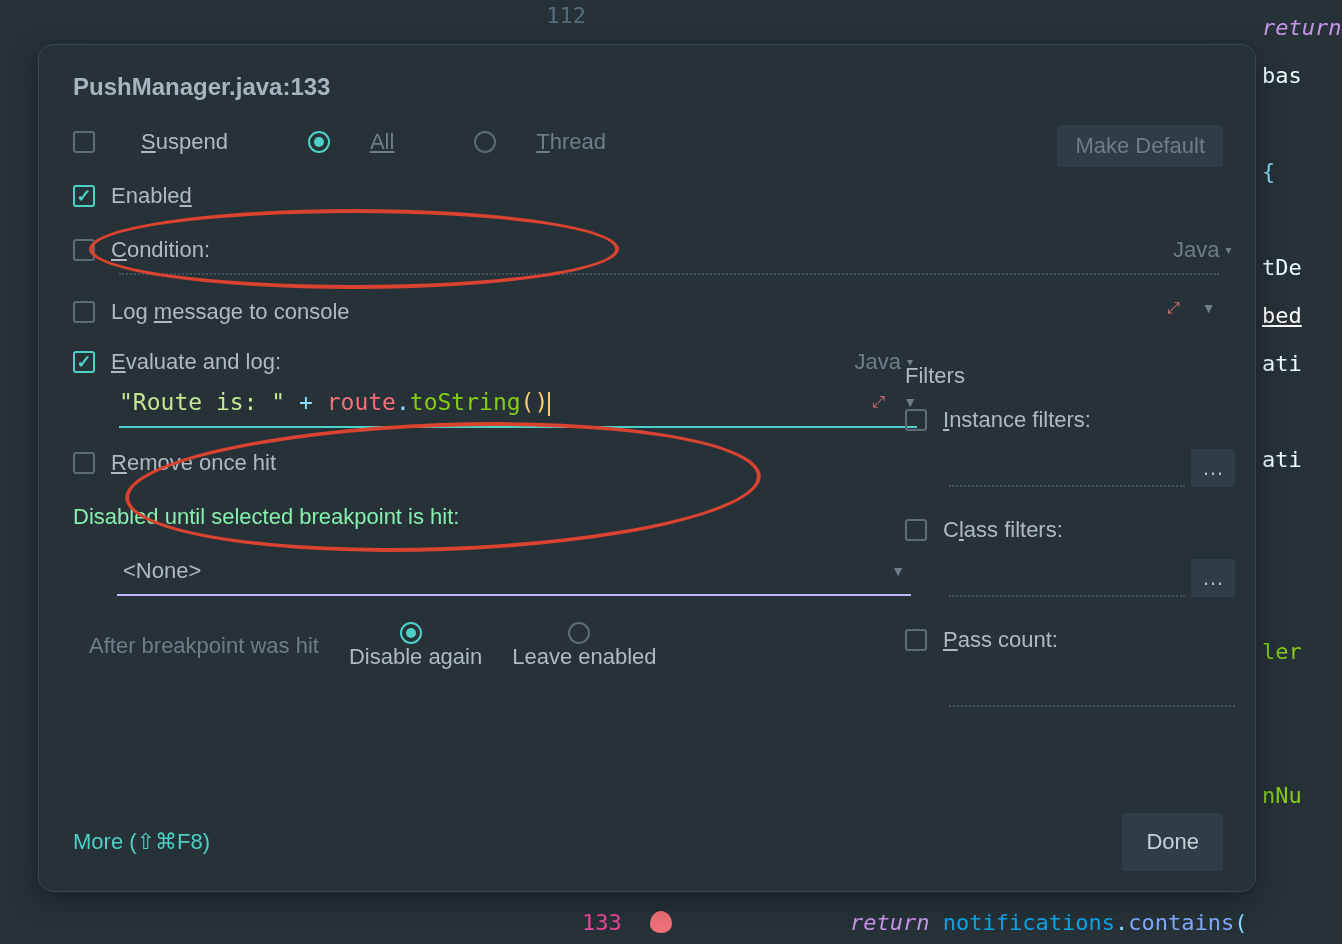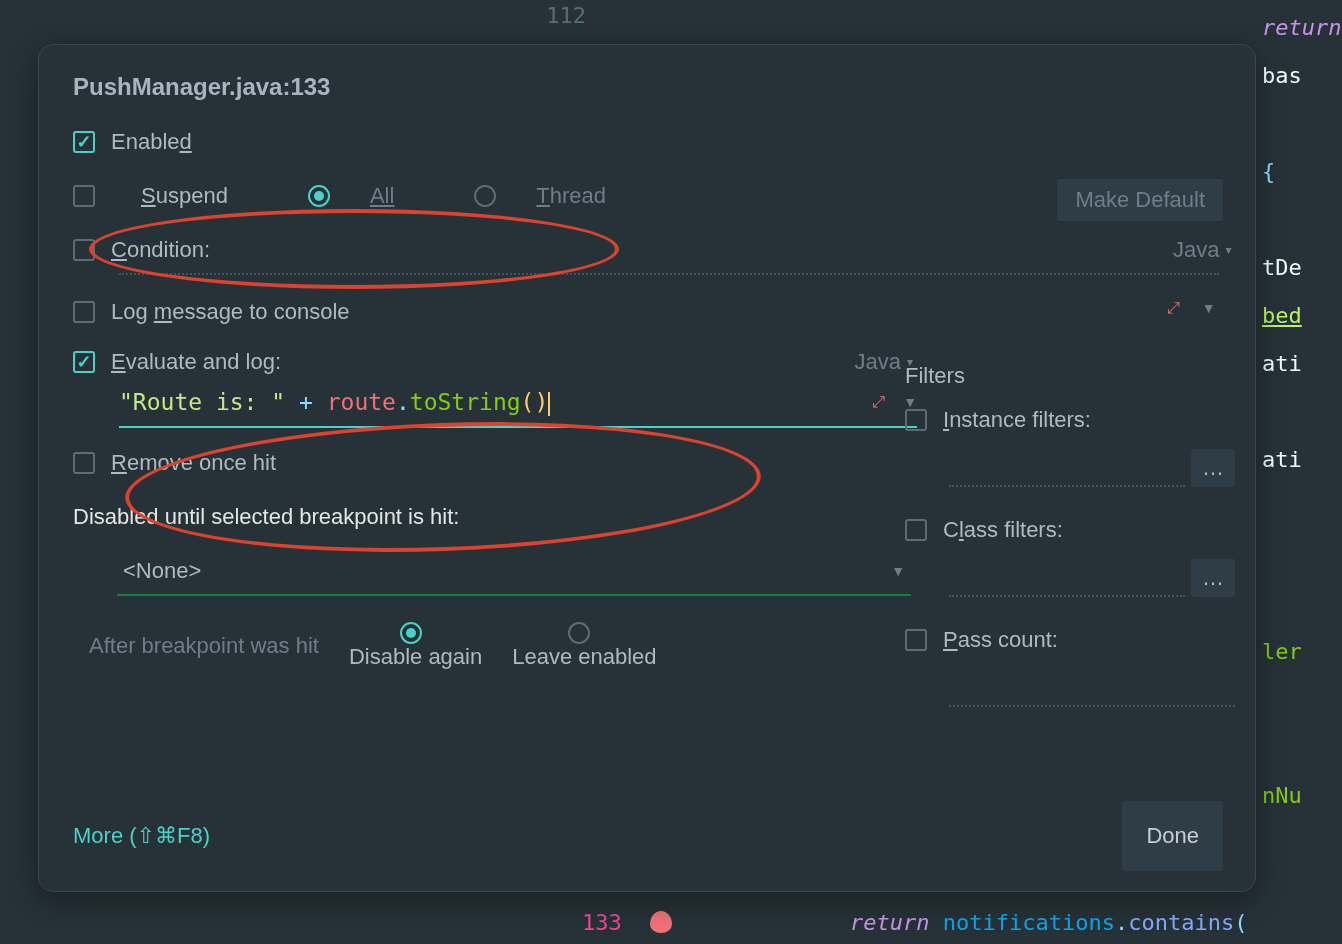--- a/index.html
+++ b/index.html
@@ -44,21 +44,21 @@
     font-size: 22px;
     line-height: 48px;
     color: #b0bec5;
     overflow: hidden;
     padding-top: 4px;
   }
   .code-right .kw { color: #c792ea; font-style: italic; }
   .code-right .id { color: #eeffff; }
   .code-right .ty { color: #84cc16; }
   .code-right .punc { color: #89ddff; }
-  .code-right .link { color: #bef264; text-decoration: underline; }
+  .code-right .link { color: #ffffff; text-decoration: underline; }
   .code-right .line { white-space: nowrap; }
 
   .bottom-strip {
     position: absolute;
     bottom: 0; left: 0; right: 0;
     height: 44px;
     background: #263238;
     display: flex;
     align-items: center;
   }
@@ -210,27 +210,27 @@
   .eval-code .fn { color:#84cc16; }
   .eval-code .par { color:#ffcb6b; }
   .cursor-bar {
     display:inline-block;
     width:2px; height:24px;
     background:#ffcb6b;
     vertical-align:middle;
   }
 
   .disabled-until {
-    color:#e5e5e5;
+    color:#86efac;
     margin-bottom:18px;
   }
   .select {
     margin-left:44px;
     width: 794px;
-    border-bottom:2px solid #15803d;
+    border-bottom:2px solid #c4b5fd;
     padding: 10px 6px;
     display:flex;
     align-items:center;
     color:#aeb9c2;
     margin-bottom:26px;
   }
   .select .tri { margin-left:auto; color:#6e7d87; font-size:14px;}
 
   .after-row {
     display:flex;
@@ -288,21 +288,21 @@
     position:absolute;
     bottom:20px;
     left:34px;
     right:32px;
     display:flex;
     align-items:center;
   }
   .more-link { color:#4dd0c7; }
   .done-btn {
     margin-left:auto;
-    padding:22px 24px;
+    padding:16px 24px;
     background:#2f3d47;
     color:#c6cfd5;
     border-radius:3px;
   }
 
   
   .annot {
     position:absolute;
     border:4px solid #d9432f;
     border-radius:50%;
@@ -347,38 +347,38 @@
   <span class="bp-icon"></span>
   <span class="code">
     <span class="kw">return</span>
     <span> </span>
     <span class="id">notifications</span><span class="punc">.</span><span class="fn">contains</span><span class="punc">(</span>
   </span>
 </div>
 
 <div class="dialog">
   <div class="dialog-title">PushManager.java:133</div>
-
-  <div class="row">
-    <span class="checkbox checked"></span>
-    <span class="lbl">Enable<span class="u">d</span></span>
-  </div>
 
   <div class="row" style="gap:30px;">
     <span class="checkbox"></span>
     <span class="lbl"><span class="u">S</span>uspend</span>
     <span style="width:20px"></span>
     <span class="radio selected"></span>
     <span class="lbl muted"><span class="u">All</span></span>
     <span style="width:20px"></span>
     <span class="radio"></span>
     <span class="lbl muted"><span class="u">T</span>hread</span>
     <span class="make-default">Make Default</span>
   </div>
 
+  <div class="row">
+    <span class="checkbox checked"></span>
+    <span class="lbl">Enable<span class="u">d</span></span>
+  </div>
+
   <div class="row cond" style="margin-bottom:10px;">
     <span class="checkbox"></span>
     <span class="lbl"><span class="u">C</span>ondition:</span>
     <span class="lang-tag">
         <span>Java</span>
         <span class="tri">▾</span>
       </span>
   </div>
   <div class="cond-expand">
      <span class="exp-arrow">⤢</span>

